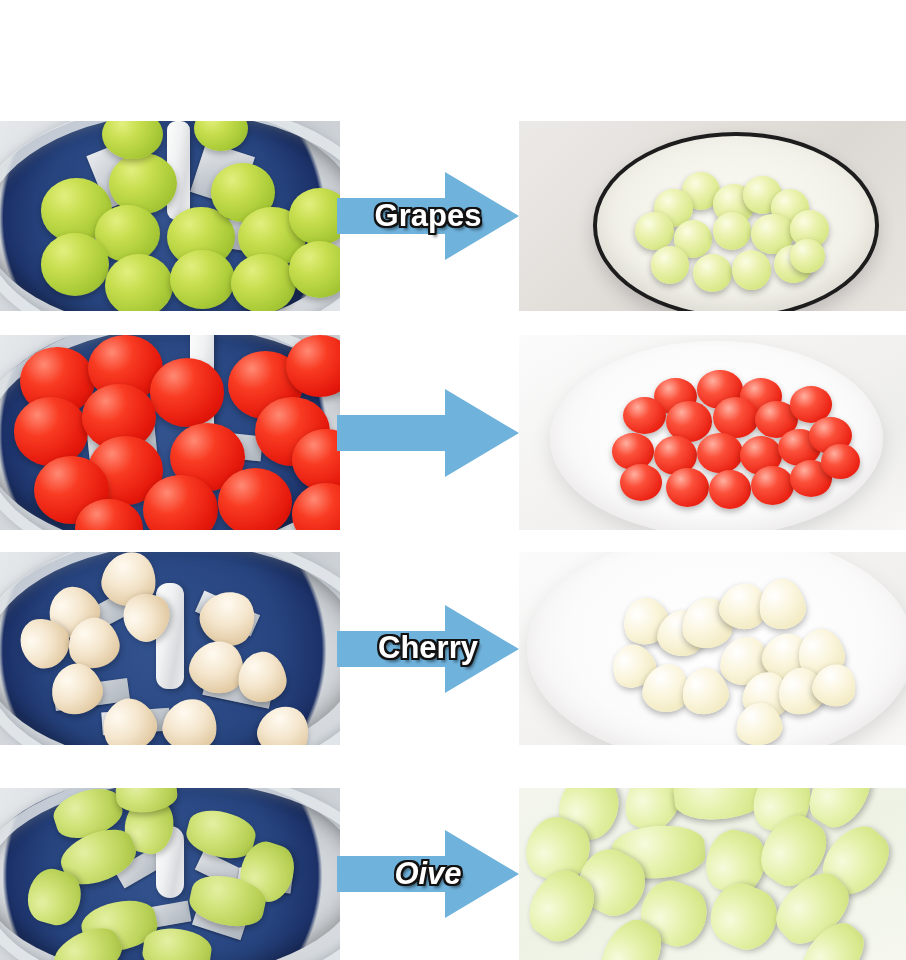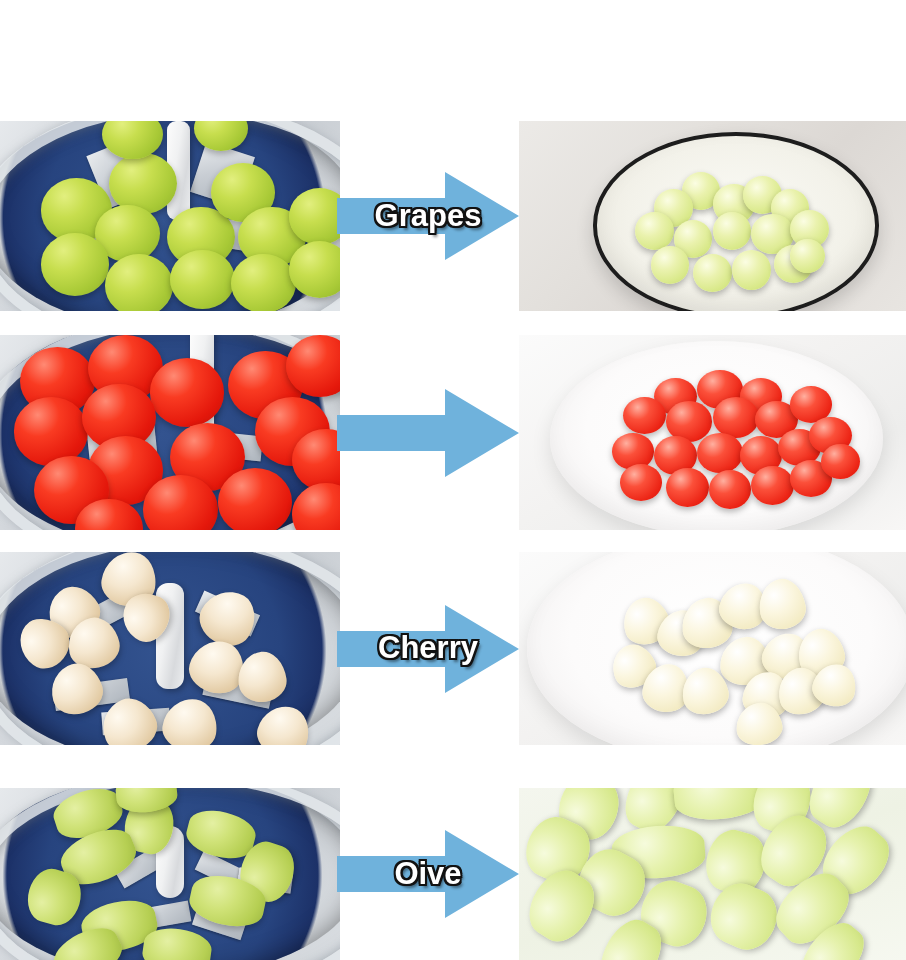--- a/index.html
+++ b/index.html
@@ -330,21 +330,21 @@
         <div class="f garlic-peeled" style="left:32%;top:58%;width:12%;height:25%;transform:rotate(8deg);"></div>
         <div class="f garlic-peeled" style="left:42%;top:60%;width:12%;height:24%;transform:rotate(-12deg);"></div>
         <div class="f garlic-peeled" style="left:58%;top:62%;width:12%;height:24%;transform:rotate(6deg);"></div>
         <div class="f garlic-peeled" style="left:67%;top:60%;width:12%;height:24%;transform:rotate(-16deg);"></div>
         <div class="f garlic-peeled" style="left:76%;top:58%;width:11%;height:22%;transform:rotate(12deg);"></div>
         <div class="f garlic-peeled" style="left:56%;top:78%;width:12%;height:22%;transform:rotate(-8deg);"></div>
       </div>
     </div>
   </div>
 
-  <div class="row" style="top:788px;height:172px;">
+  <div class="row" style="top:788px;height:172px;font-style:italic;">
 
     <div class="panel panel-left" style="height:172px;">
       <div class="photo">
         <div class="machine"></div>
         <div class="rim"></div>
         <div class="blade" style="left:34%;top:40%;width:14%;height:12%;transform:rotate(-30deg);"></div>
         <div class="blade" style="left:58%;top:42%;width:14%;height:12%;transform:rotate(26deg);"></div>
         <div class="blade" style="left:40%;top:68%;width:16%;height:12%;transform:rotate(-10deg);"></div>
         <div class="blade" style="left:57%;top:72%;width:15%;height:12%;transform:rotate(18deg);"></div>
         <div class="blade" style="left:70%;top:48%;width:16%;height:11%;transform:rotate(8deg);"></div>

